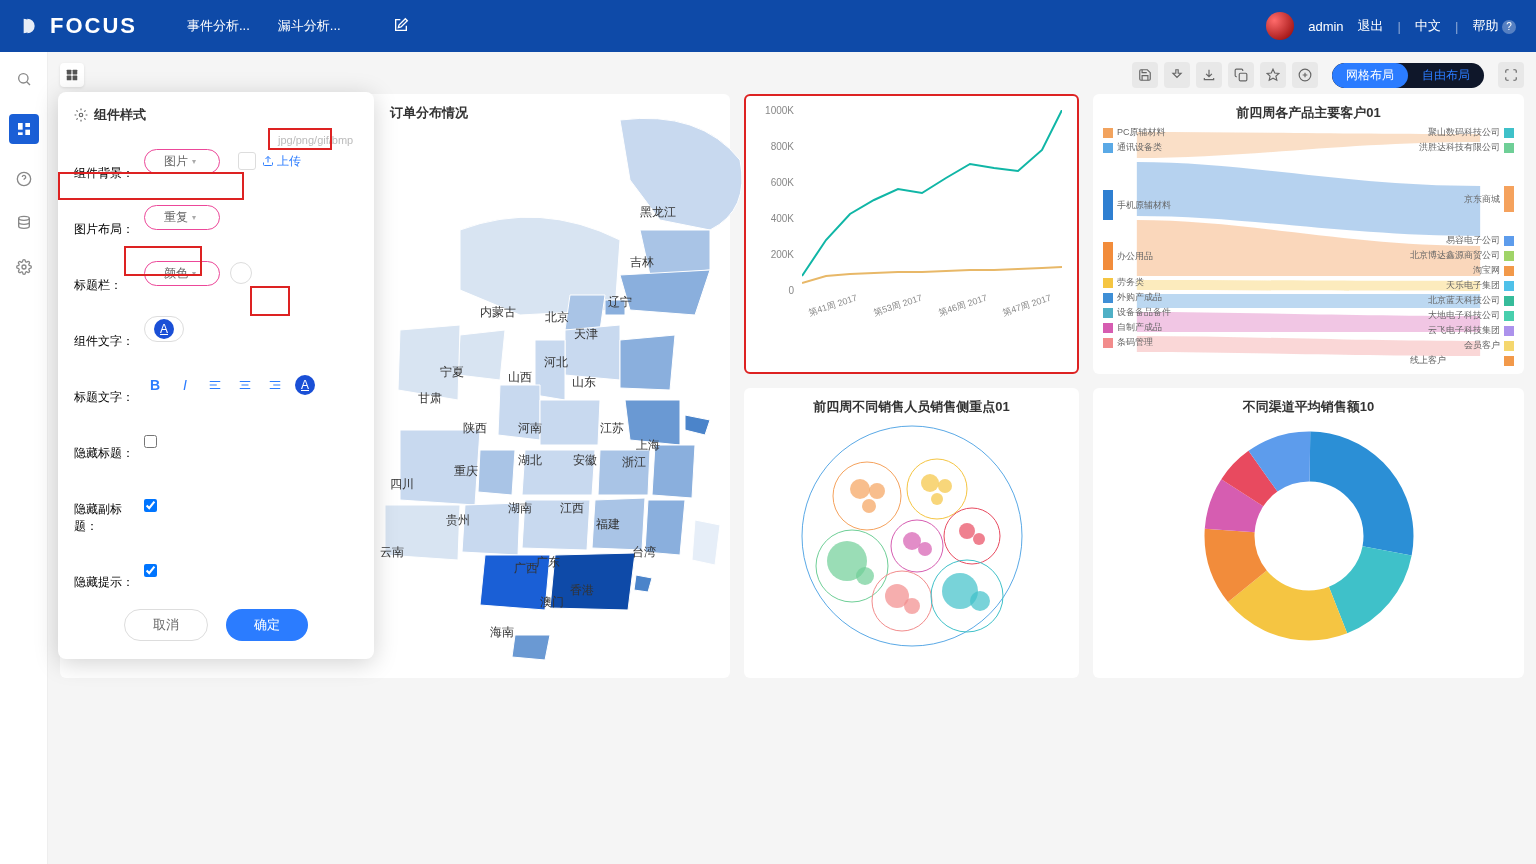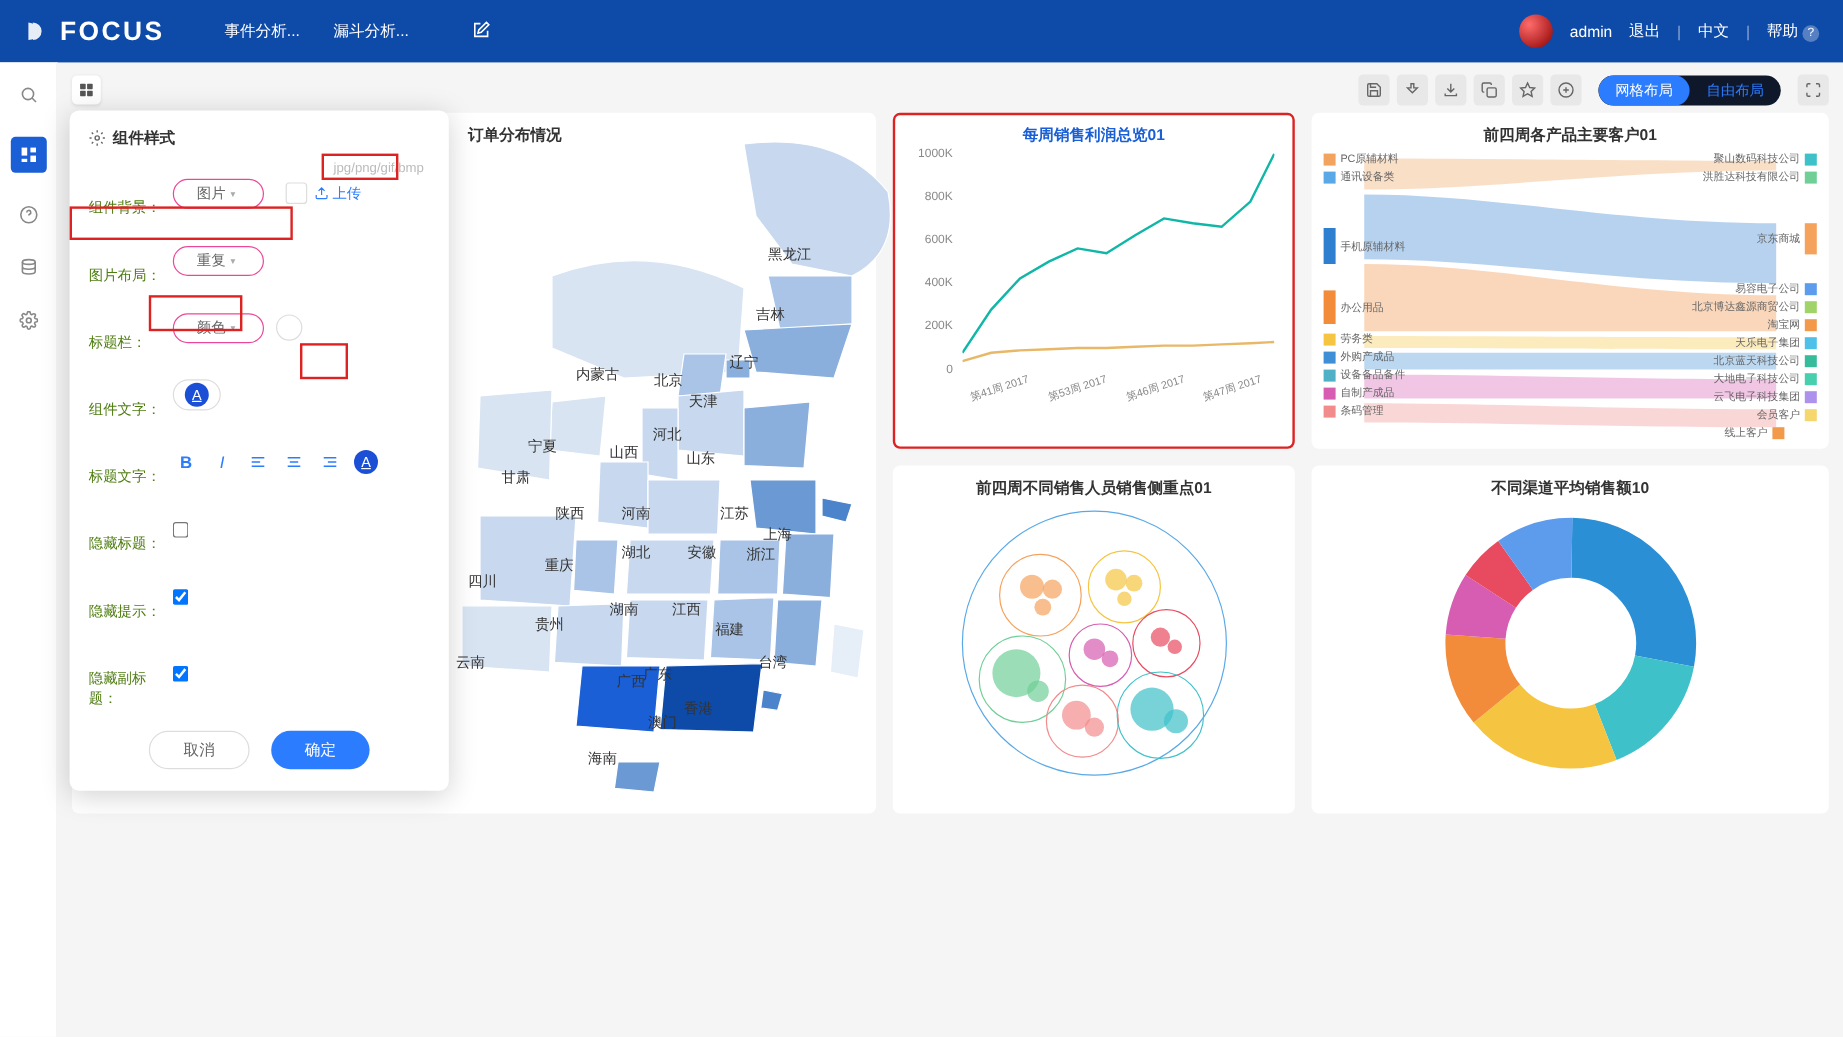--- a/index.html
+++ b/index.html
@@ -63,21 +63,21 @@
 
 .bubble-wrap { display: flex; align-items: center; justify-content: center; height: 240px; }
 
 
 .donut-wrap { display: flex; align-items: center; justify-content: center; height: 240px; }
 
 
 .popover { position: absolute; left: 58px; top: 92px; width: 316px; background: #fff; border-radius: 8px; box-shadow: 0 4px 24px rgba(0,0,0,0.18); padding: 14px 16px 18px; z-index: 50; font-size: 12px; color: #555; }
 .popover-title { display: flex; align-items: center; gap: 6px; font-size: 13px; font-weight: 600; color: #333; margin-bottom: 16px; }
 .form-row { display: flex; align-items: center; margin-bottom: 14px; min-height: 28px; }
-.form-label { width: 70px; color: #4d7c0f; margin-top: 25px; }
+.form-label { width: 70px; color: #000000; margin-top: 25px; }
 .select-pill { border: 1px solid #ec4899; border-radius: 14px; padding: 3px 18px 3px 14px; font-size: 12px; color: #666; display: flex; align-items: center; gap: 4px; cursor: pointer; min-width: 76px; justify-content: center; position: relative; }
 .caret { font-size: 8px; color: #aaa; }
 .upload-link { color: #2b7cff; display: flex; align-items: center; gap: 3px; cursor: pointer; font-size: 12px;}
 .upload-hint { color: #bbb; font-size: 11px; position: absolute; top: 42px; left: 220px; }
 .color-swatch-btn { width: 40px; height: 26px; border: 1px solid #ddd; border-radius: 14px; display: flex; align-items: center; justify-content: center; cursor: pointer; }
 .text-tools { display: flex; gap: 8px; align-items: center; }
 .tool-btn { width: 22px; height: 22px; display: flex; align-items: center; justify-content: center; color: #2b7cff; cursor: pointer; font-size: 14px; border-radius: 3px; }
 .checkbox { width: 13px; height: 13px; cursor: pointer; }
 .popover-actions { display: flex; justify-content: center; gap: 18px; margin-top: 18px; }
 .btn { border-radius: 18px; padding: 6px 28px; font-size: 13px; cursor: pointer; border: none; }
@@ -283,21 +283,20 @@
     <span class="province-label" style="left:536px; top:422px;">福建</span>
     <span class="province-label" style="left:572px; top:450px;">台湾</span>
     <span class="province-label" style="left:410px; top:466px;margin-left:44px;">广西</span>
     <span class="province-label" style="left:476px; top:460px;">广东</span>
     <span class="province-label" style="left:510px; top:488px;">香港</span>
     <span class="province-label" style="left:480px; top:500px;">澳门</span>
     <span class="province-label" style="left:430px; top:530px;">海南</span>
   </div>
 
   <div class="card card-line">
-    <div class="card-title">每周销售利润总览01</div>
     <div class="line-chart">
       <div class="y-axis">
         <span class="y-tick" style="top:0%">1000K</span>
         <span class="y-tick" style="top:20%">800K</span>
         <span class="y-tick" style="top:40%">600K</span>
         <span class="y-tick" style="top:60%">400K</span>
         <span class="y-tick" style="top:80%">200K</span>
         <span class="y-tick" style="top:100%">0</span>
       </div>
       <svg class="plot-area" viewBox="0 0 260 180" preserveAspectRatio="none">
@@ -401,21 +400,21 @@
             <div class="sankey-band" style="background:#48cfad;width:10px"></div>
           </div>
         <div class="sankey-row" style="justify-content:flex-end">
             <span>云飞电子科技集团</span>
             <div class="sankey-band" style="background:#ac92ec;width:10px"></div>
           </div>
         <div class="sankey-row" style="justify-content:flex-end">
             <span>会员客户</span>
             <div class="sankey-band" style="background:#f5d76e;width:10px"></div>
           </div>
-        <div class="sankey-row" style="justify-content:center">
+        <div class="sankey-row" style="justify-content:space-between">
             <span>线上客户</span>
             <div class="sankey-band" style="background:#f2994a;width:10px"></div>
           </div>
       </div>
     </div>
   </div>
 
   <div class="card">
     <div class="card-title">前四周不同销售人员销售侧重点01</div>
     <div class="bubble-wrap">
@@ -540,25 +539,25 @@
           <span style="background:#1a4fd6;color:#fff;width:20px;height:20px;border-radius:50%;display:flex;align-items:center;justify-content:center;font-size:12px;text-decoration:underline;">A</span>
         </span>
     </div>
   </div>
 
   <div class="form-row">
     <span class="form-label">隐藏标题：</span>
     <input type="checkbox" class="checkbox" style="">
   </div>
   <div class="form-row">
+    <span class="form-label">隐藏副标题：</span>
+    <input type="checkbox" class="checkbox" checked="" style="">
+  </div>
+  <div class="form-row">
     <span class="form-label">隐藏提示：</span>
-    <input type="checkbox" class="checkbox" checked="" style="">
-  </div>
-  <div class="form-row">
-    <span class="form-label">隐藏副标题：</span>
     <input type="checkbox" class="checkbox" checked="" style="">
   </div>
 
   <div class="popover-actions">
     <button class="btn btn-cancel">取消</button>
     <button class="btn btn-ok">确定</button>
   </div>
 
   <div class="hl" style="left:210px; top:36px; width:64px; height:22px;"></div>
   <div class="hl" style="left:0px; top:80px; width:186px; height:28px;"></div>

